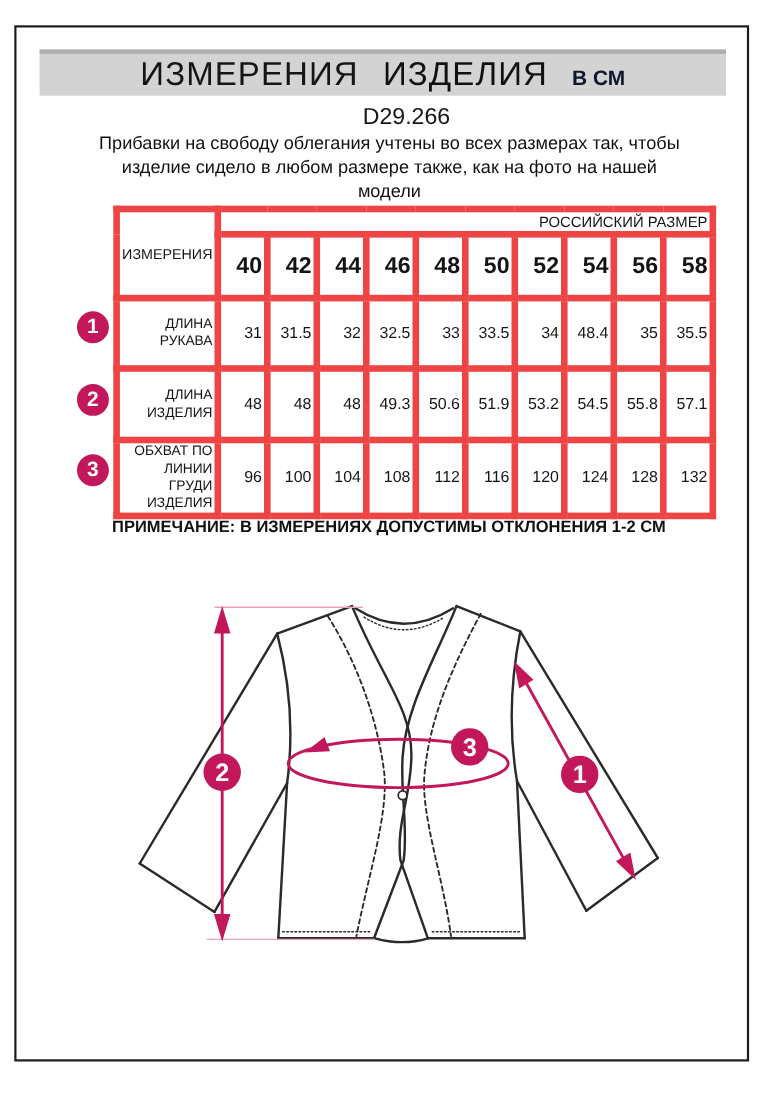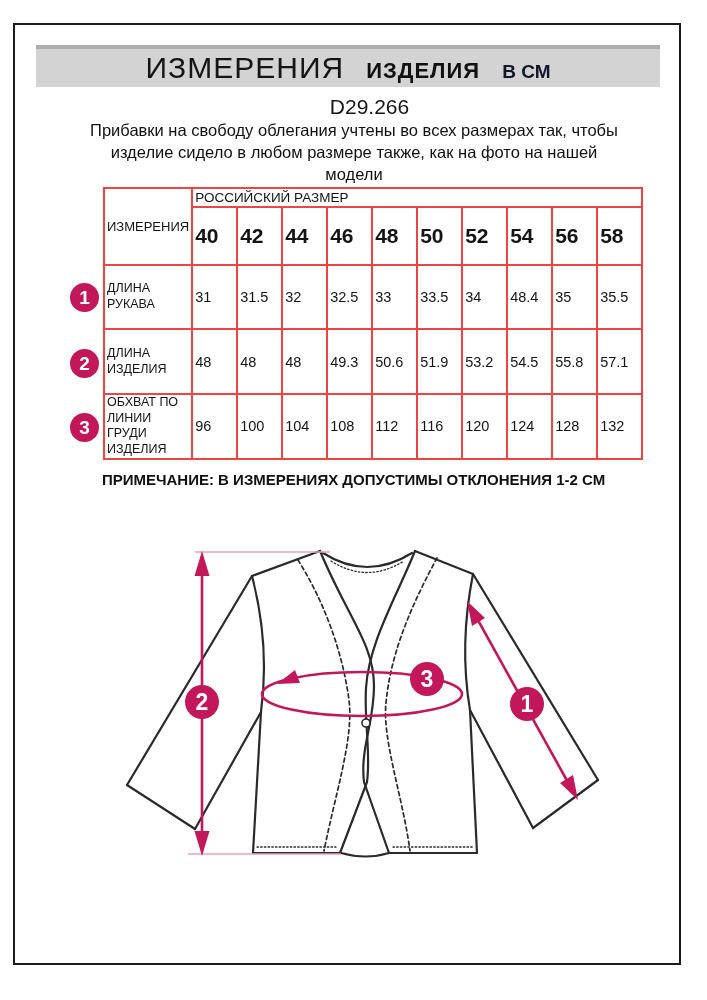--- a/index.html
+++ b/index.html
@@ -4,31 +4,31 @@
 <style>
   html,body{margin:0;padding:0;background:#fff;}
   body{font-family:"Liberation Sans",sans-serif;-webkit-font-smoothing:antialiased;}
   #page{position:relative;width:707px;height:1000px;background:#fff;overflow:hidden;}
   #frame{position:absolute;left:13px;top:23px;width:664px;height:938px;border:2px solid #1c1c1c;}
 
   
   #title-bar{position:absolute;left:36px;top:45px;width:624px;height:38px;background:#d3d3d3;
     border-top:4px solid #aeaeae;display:flex;align-items:baseline;justify-content:center;gap:22px;}
   #title-bar .t1{font-size:30px;font-weight:400;letter-spacing:1px;color:#151515;line-height:38px;}
-  #title-bar .t2{font-size:22px;font-weight:700;letter-spacing:1px;color:#111;}
+  #title-bar .t2{font-size:30px;font-weight:400;letter-spacing:1px;color:#111;}
   #title-bar .t3{font-size:19px;font-weight:700;color:#0f172a;}
 
   #model-code{position:absolute;left:16px;top:95px;width:707px;text-align:center;
     font-size:21px;color:#161616;}
   #description{position:absolute;left:84px;top:120px;width:540px;text-align:center;
     font-size:16.5px;line-height:1.32;color:#111;white-space:pre-line;}
 
   
   #size-table{position:absolute;left:103px;top:187px;border-collapse:collapse;table-layout:fixed;background:#fff;}
-  #size-table td{border:2px solid #ef4444;text-align:left;vertical-align:middle;padding:0 2px;color:#141414;}
+  #size-table td{border:6px solid #ef4444;text-align:right;vertical-align:middle;padding:0 2px;color:#141414;}
   #size-table{border:2px solid #2a2a2a;}
   td.measure-header{font-size:13px;}
   td.group-header{font-size:13.5px;height:17px;}
   tr.sizes-row{height:58px;}
   td.size-cell{font-size:21px;font-weight:700;}
   tr.data-row-0{height:64px;}
   tr.data-row-1{height:65px;}
   tr.data-row-2{height:61px;}
   td.label-cell{font-size:12.5px;line-height:1.25;}
   td.value-cell{font-size:14.5px;}

